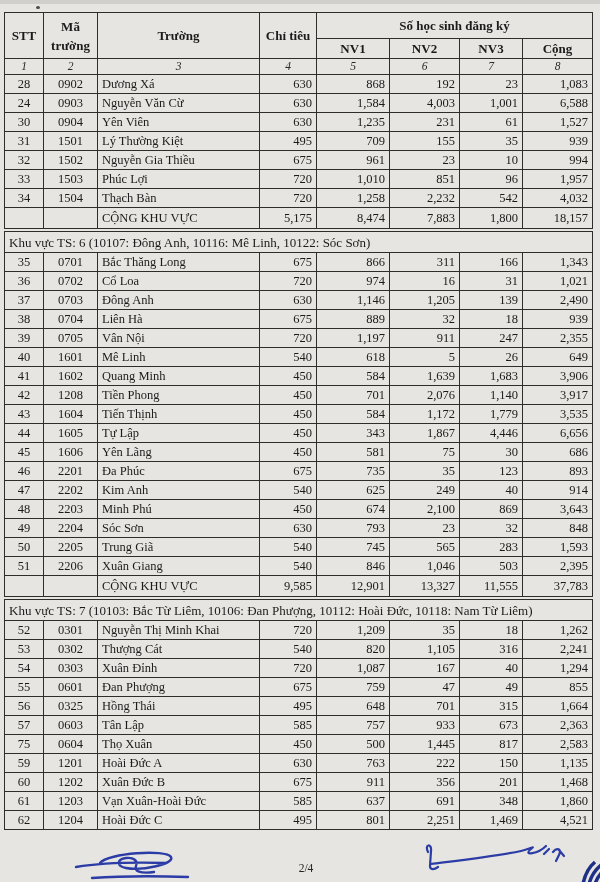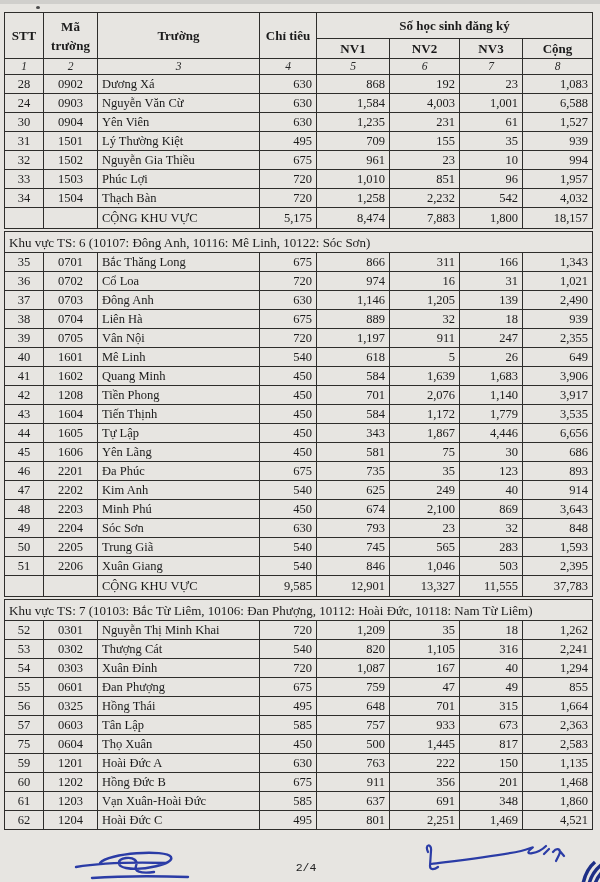--- a/index.html
+++ b/index.html
@@ -46,21 +46,21 @@
   .c-center { text-align: center; }
   .c-left   { text-align: left; margin-top: 29px; }
   .c-right  { text-align: right; }
   td.section-title {
     text-align: left; font-weight: normal; font-size: 13px; height: 21px;
   }
   tr.row-gap td {
     border: none; background: #e7e5e1; height: 3px; padding: 0;
   }
   .footer {
-    position: absolute; left: 12px; right: 0; bottom: 0; height: 42px; font-family: Liberation Mono, monospace;
+    position: absolute; left: 12px; right: 0; bottom: 0; height: 42px;
   }
   .page-number {
     position: absolute; left: 50%; bottom: 8px; transform: translateX(-50%);
     font-size: 11.5px; color: #222;
   }
   .sig-left  { position: absolute; left: 58px;  bottom: 0; }
   .sig-right { position: absolute; right: 32px; bottom: 6px; }
   .corner-mark { position: absolute; right: -3px; bottom: -2px; }
 </style>
 </head>
@@ -455,21 +455,21 @@
           <td class="c-left">Hoài Đức A</td>
           <td class="c-right">630</td>
           <td class="c-right">763</td>
           <td class="c-right">222</td>
           <td class="c-right">150</td>
           <td class="c-right">1,135</td>
         </tr>
         <tr class="data-row">
           <td class="c-center">60</td>
           <td class="c-center">1202</td>
-          <td class="c-left">Hồng Đức B</td>
+          <td class="c-left">Xuân Đức B</td>
           <td class="c-right">675</td>
           <td class="c-right">911</td>
           <td class="c-right">356</td>
           <td class="c-right">201</td>
           <td class="c-right">1,468</td>
         </tr>
         <tr class="data-row">
           <td class="c-center">61</td>
           <td class="c-center">1203</td>
           <td class="c-left">Vạn Xuân-Hoài Đức</td>

